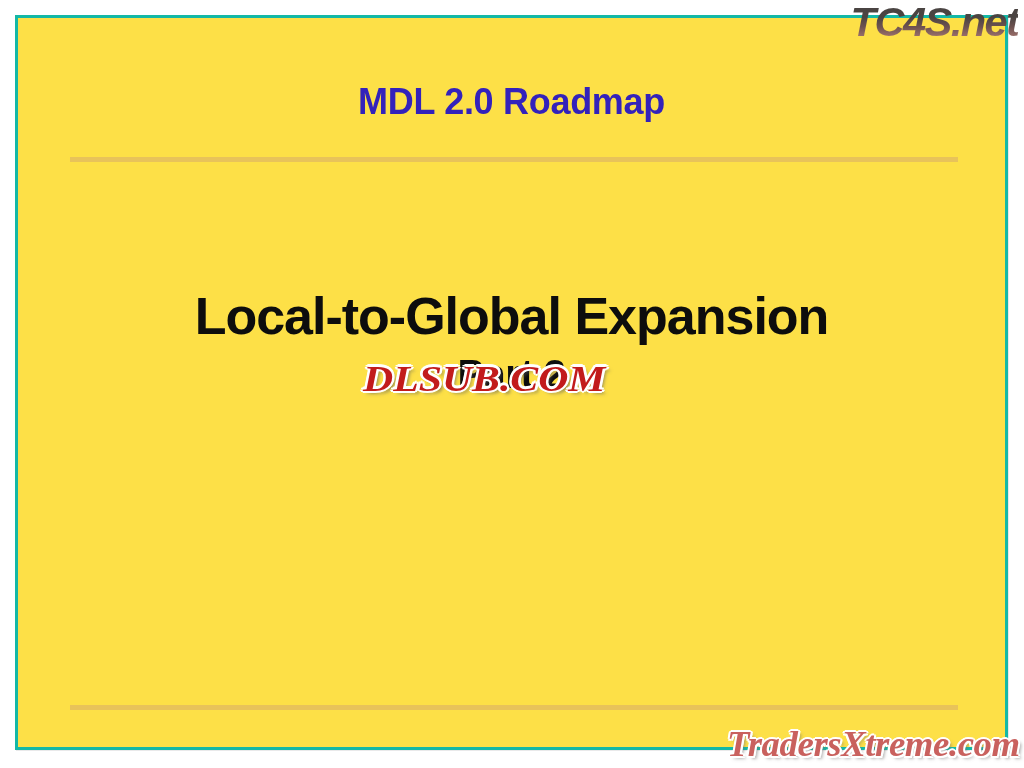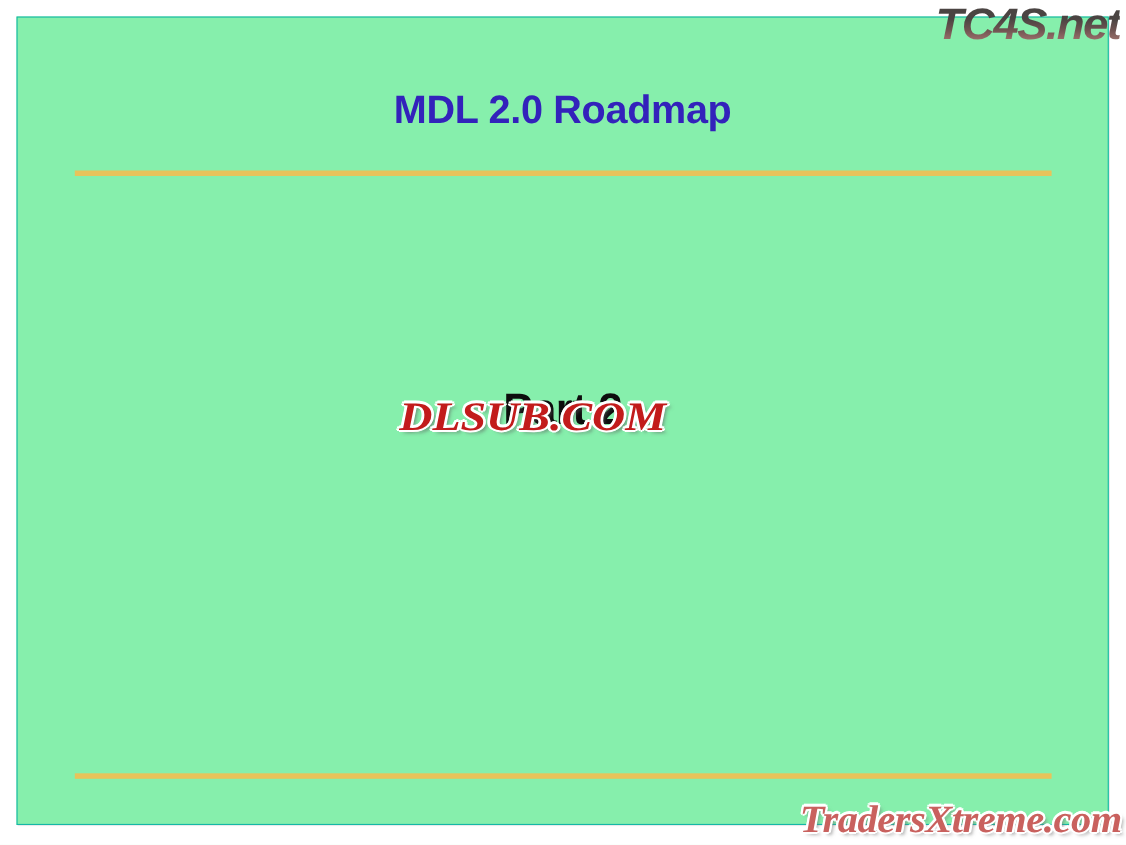--- a/index.html
+++ b/index.html
@@ -16,22 +16,22 @@
     -webkit-font-smoothing: antialiased;
   }
 
   
   #slide-frame {
     position: absolute;
     left: 15px;
     top: 15px;
     width: 993px;
     height: 735px;
-    background: #86efac;
-    border: 1px solid #14b8a6;
+    background: #fde047;
+    border: 3px solid #14b8a6;
     box-sizing: border-box;
     box-shadow: 1px 1px 0 #e9e9ea;
   }
 
   
   #slide-heading {
     position: absolute;
     left: 0;
     top: 63px;
     width: 100%;
@@ -162,20 +162,21 @@
 </style>
 </head>
 <body>
 
 <div id="slide-frame">
 
   <div id="slide-heading">MDL 2.0 Roadmap</div>
 
   <div class="gold-rule" id="gold-rule-top"></div>
 
+  <div id="main-title">Local-to-Global Expansion</div>
 
   <div id="main-subtitle">Part 2</div>
 
 
   <div class="gold-rule" id="gold-rule-bottom"></div>
 
 </div>
 
 <div id="watermark-dlsub">DLSUB.COM</div>
 

